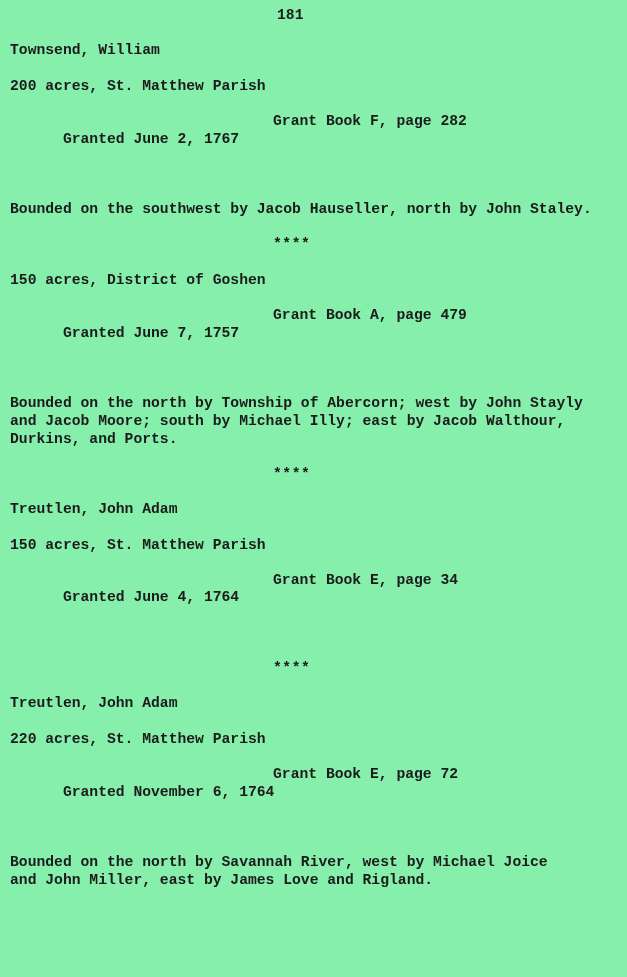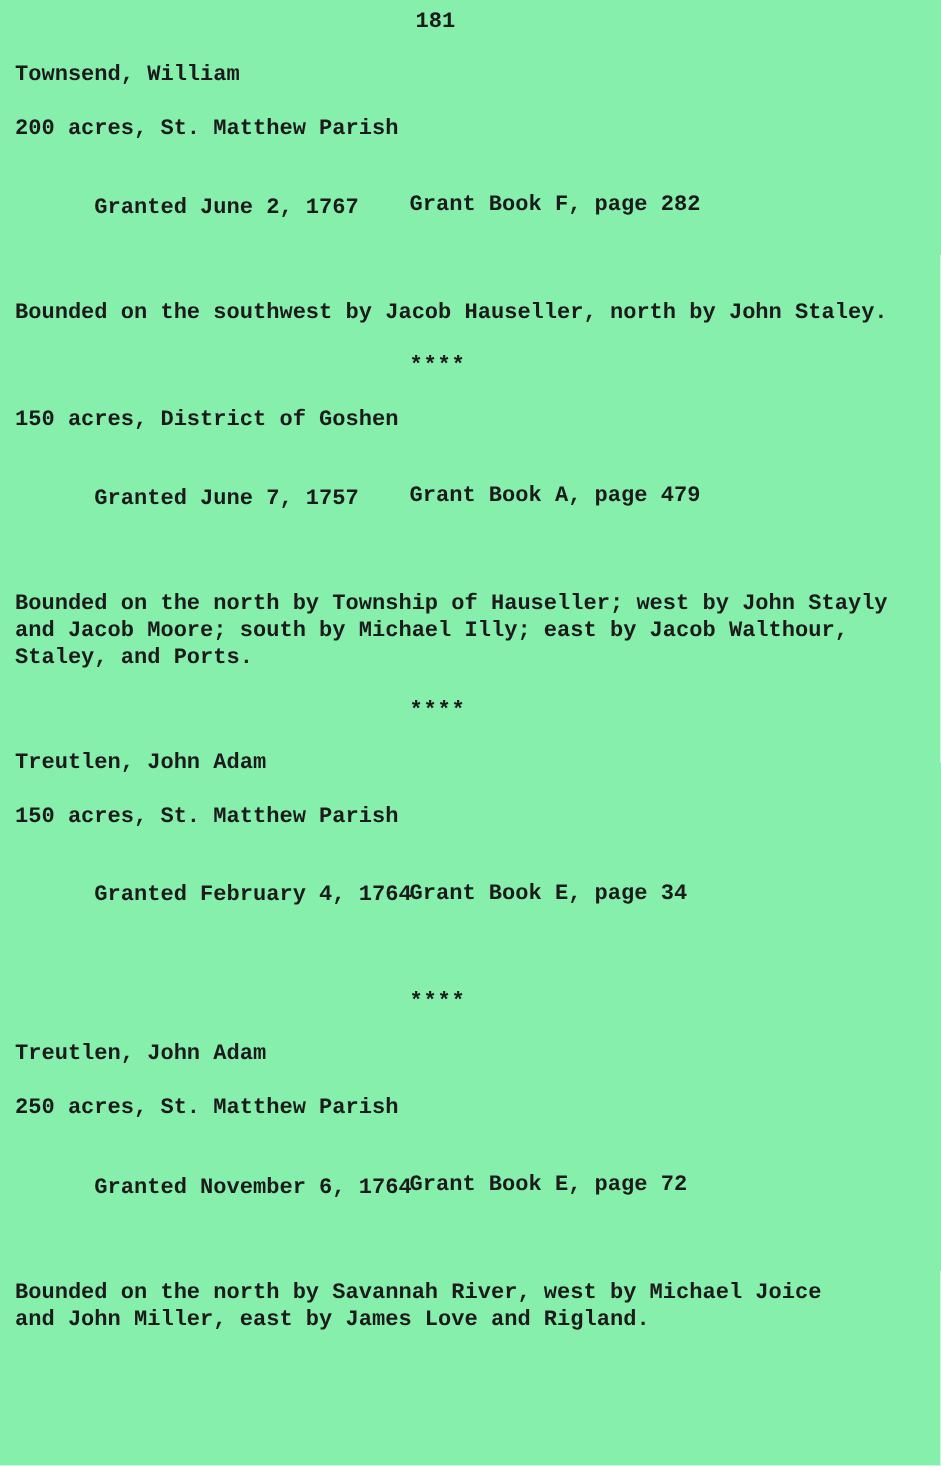--- a/index.html
+++ b/index.html
@@ -29,21 +29,21 @@
   }
   .page-number {
     padding-left: 267px;
   }
   .granted-line {
     position: relative;
   }
   .book-ref {
     position: absolute;
     left: 263px;
-    top: 16px;
+    top: 0;
   }
   .separator {
     padding-left: 263px;
     letter-spacing: 0.5px;
   }
 </style>
 </head>
 <body>
 
 <div class="page">
@@ -63,42 +63,42 @@
     <div class="line mb separator">****</div>
   </section>
 
   <section class="entry">
     <div class="line mb">150 acres, District of Goshen</div>
     <div class="line mb granted-line">
       <span>Granted June 7, 1757</span>
       <span class="book-ref">Grant Book A, page 479</span>
     </div>
     <div class="mb">
-      <div class="line">Bounded on the north by Township of Hauseller; west by John Stayly</div>
+      <div class="line">Bounded on the north by Township of Abercorn; west by John Stayly</div>
       <div class="line">and Jacob Moore; south by Michael Illy; east by Jacob Walthour,</div>
-      <div class="line">Staley, and Ports.</div>
+      <div class="line">Durkins, and Ports.</div>
     </div>
     <div class="line mb separator">****</div>
   </section>
 
   <section class="entry">
     <div class="line mb">Treutlen, John Adam</div>
     <div class="line mb">150 acres, St. Matthew Parish</div>
     <div class="line mb granted-line">
-      <span>Granted February 4, 1764</span>
+      <span>Granted June 4, 1764</span>
       <span class="book-ref">Grant Book E, page 34</span>
     </div>
     <div class="mb">
     </div>
     <div class="line mb separator">****</div>
   </section>
 
   <section class="entry">
     <div class="line mb">Treutlen, John Adam</div>
-    <div class="line mb">250 acres, St. Matthew Parish</div>
+    <div class="line mb">220 acres, St. Matthew Parish</div>
     <div class="line mb granted-line">
       <span>Granted November 6, 1764</span>
       <span class="book-ref">Grant Book E, page 72</span>
     </div>
     <div class="mb">
       <div class="line">Bounded on the north by Savannah River, west by Michael Joice</div>
       <div class="line">and John Miller, east by James Love and Rigland.</div>
     </div>
 
   </section>

